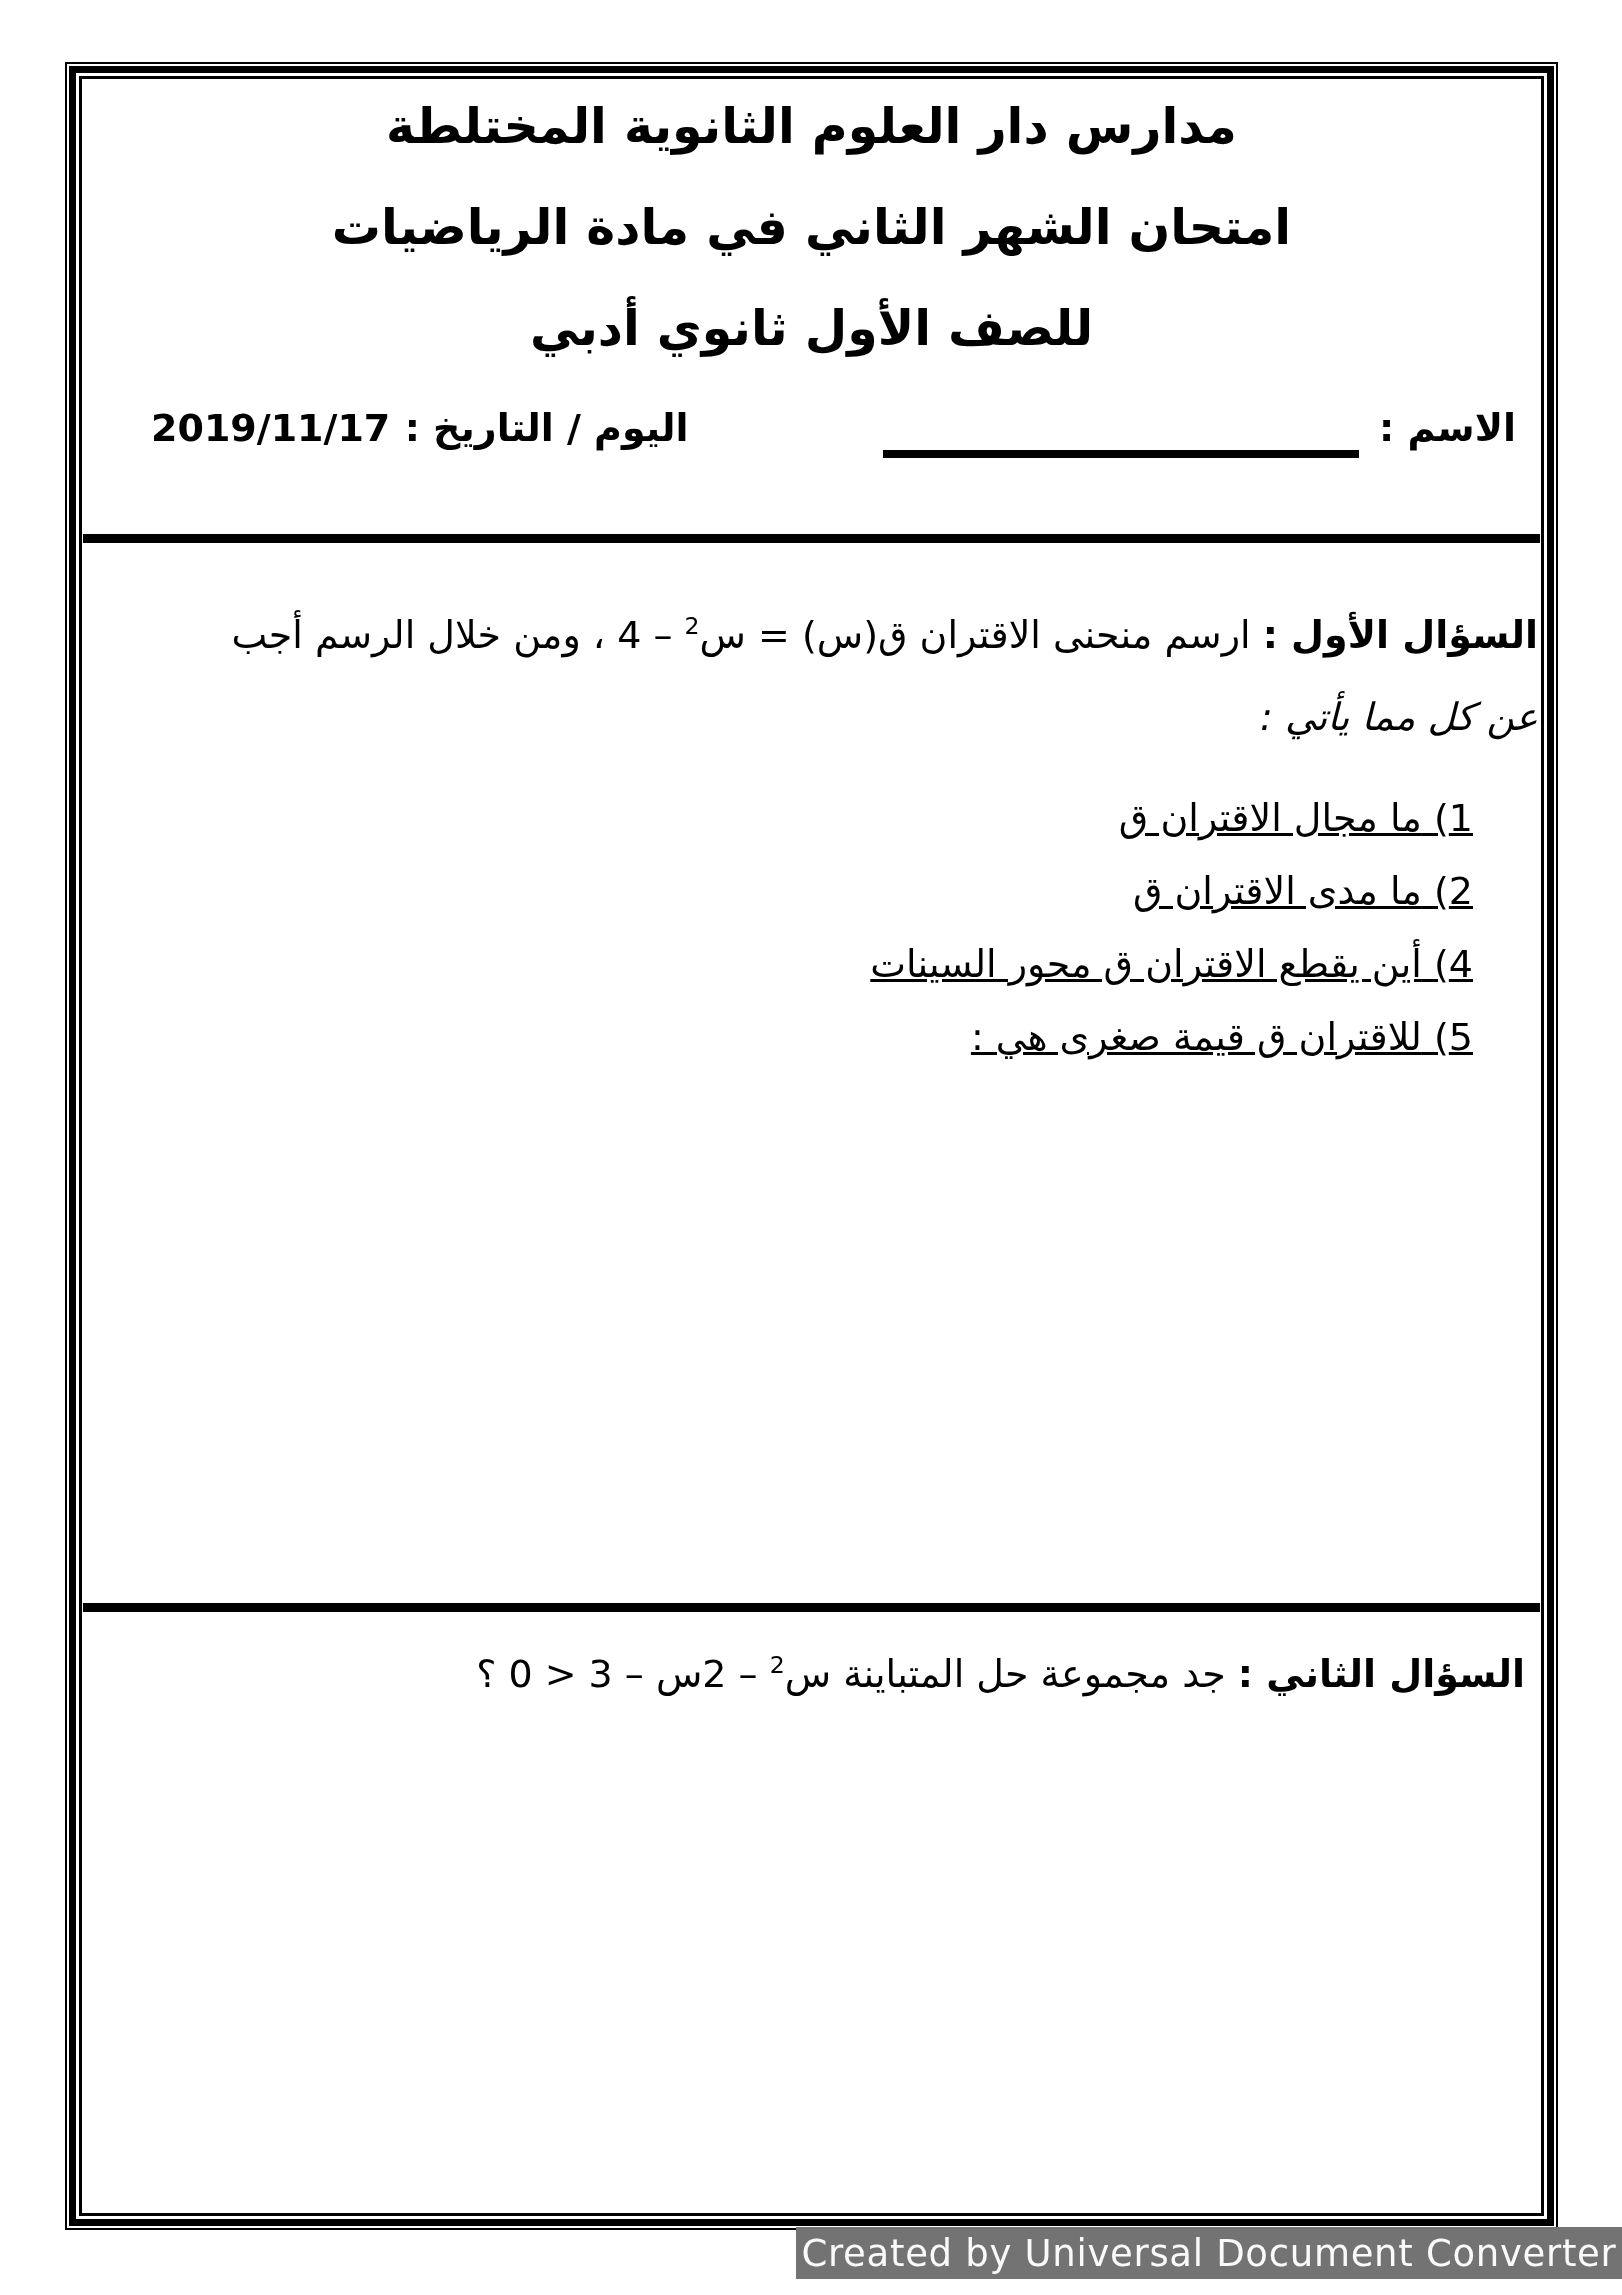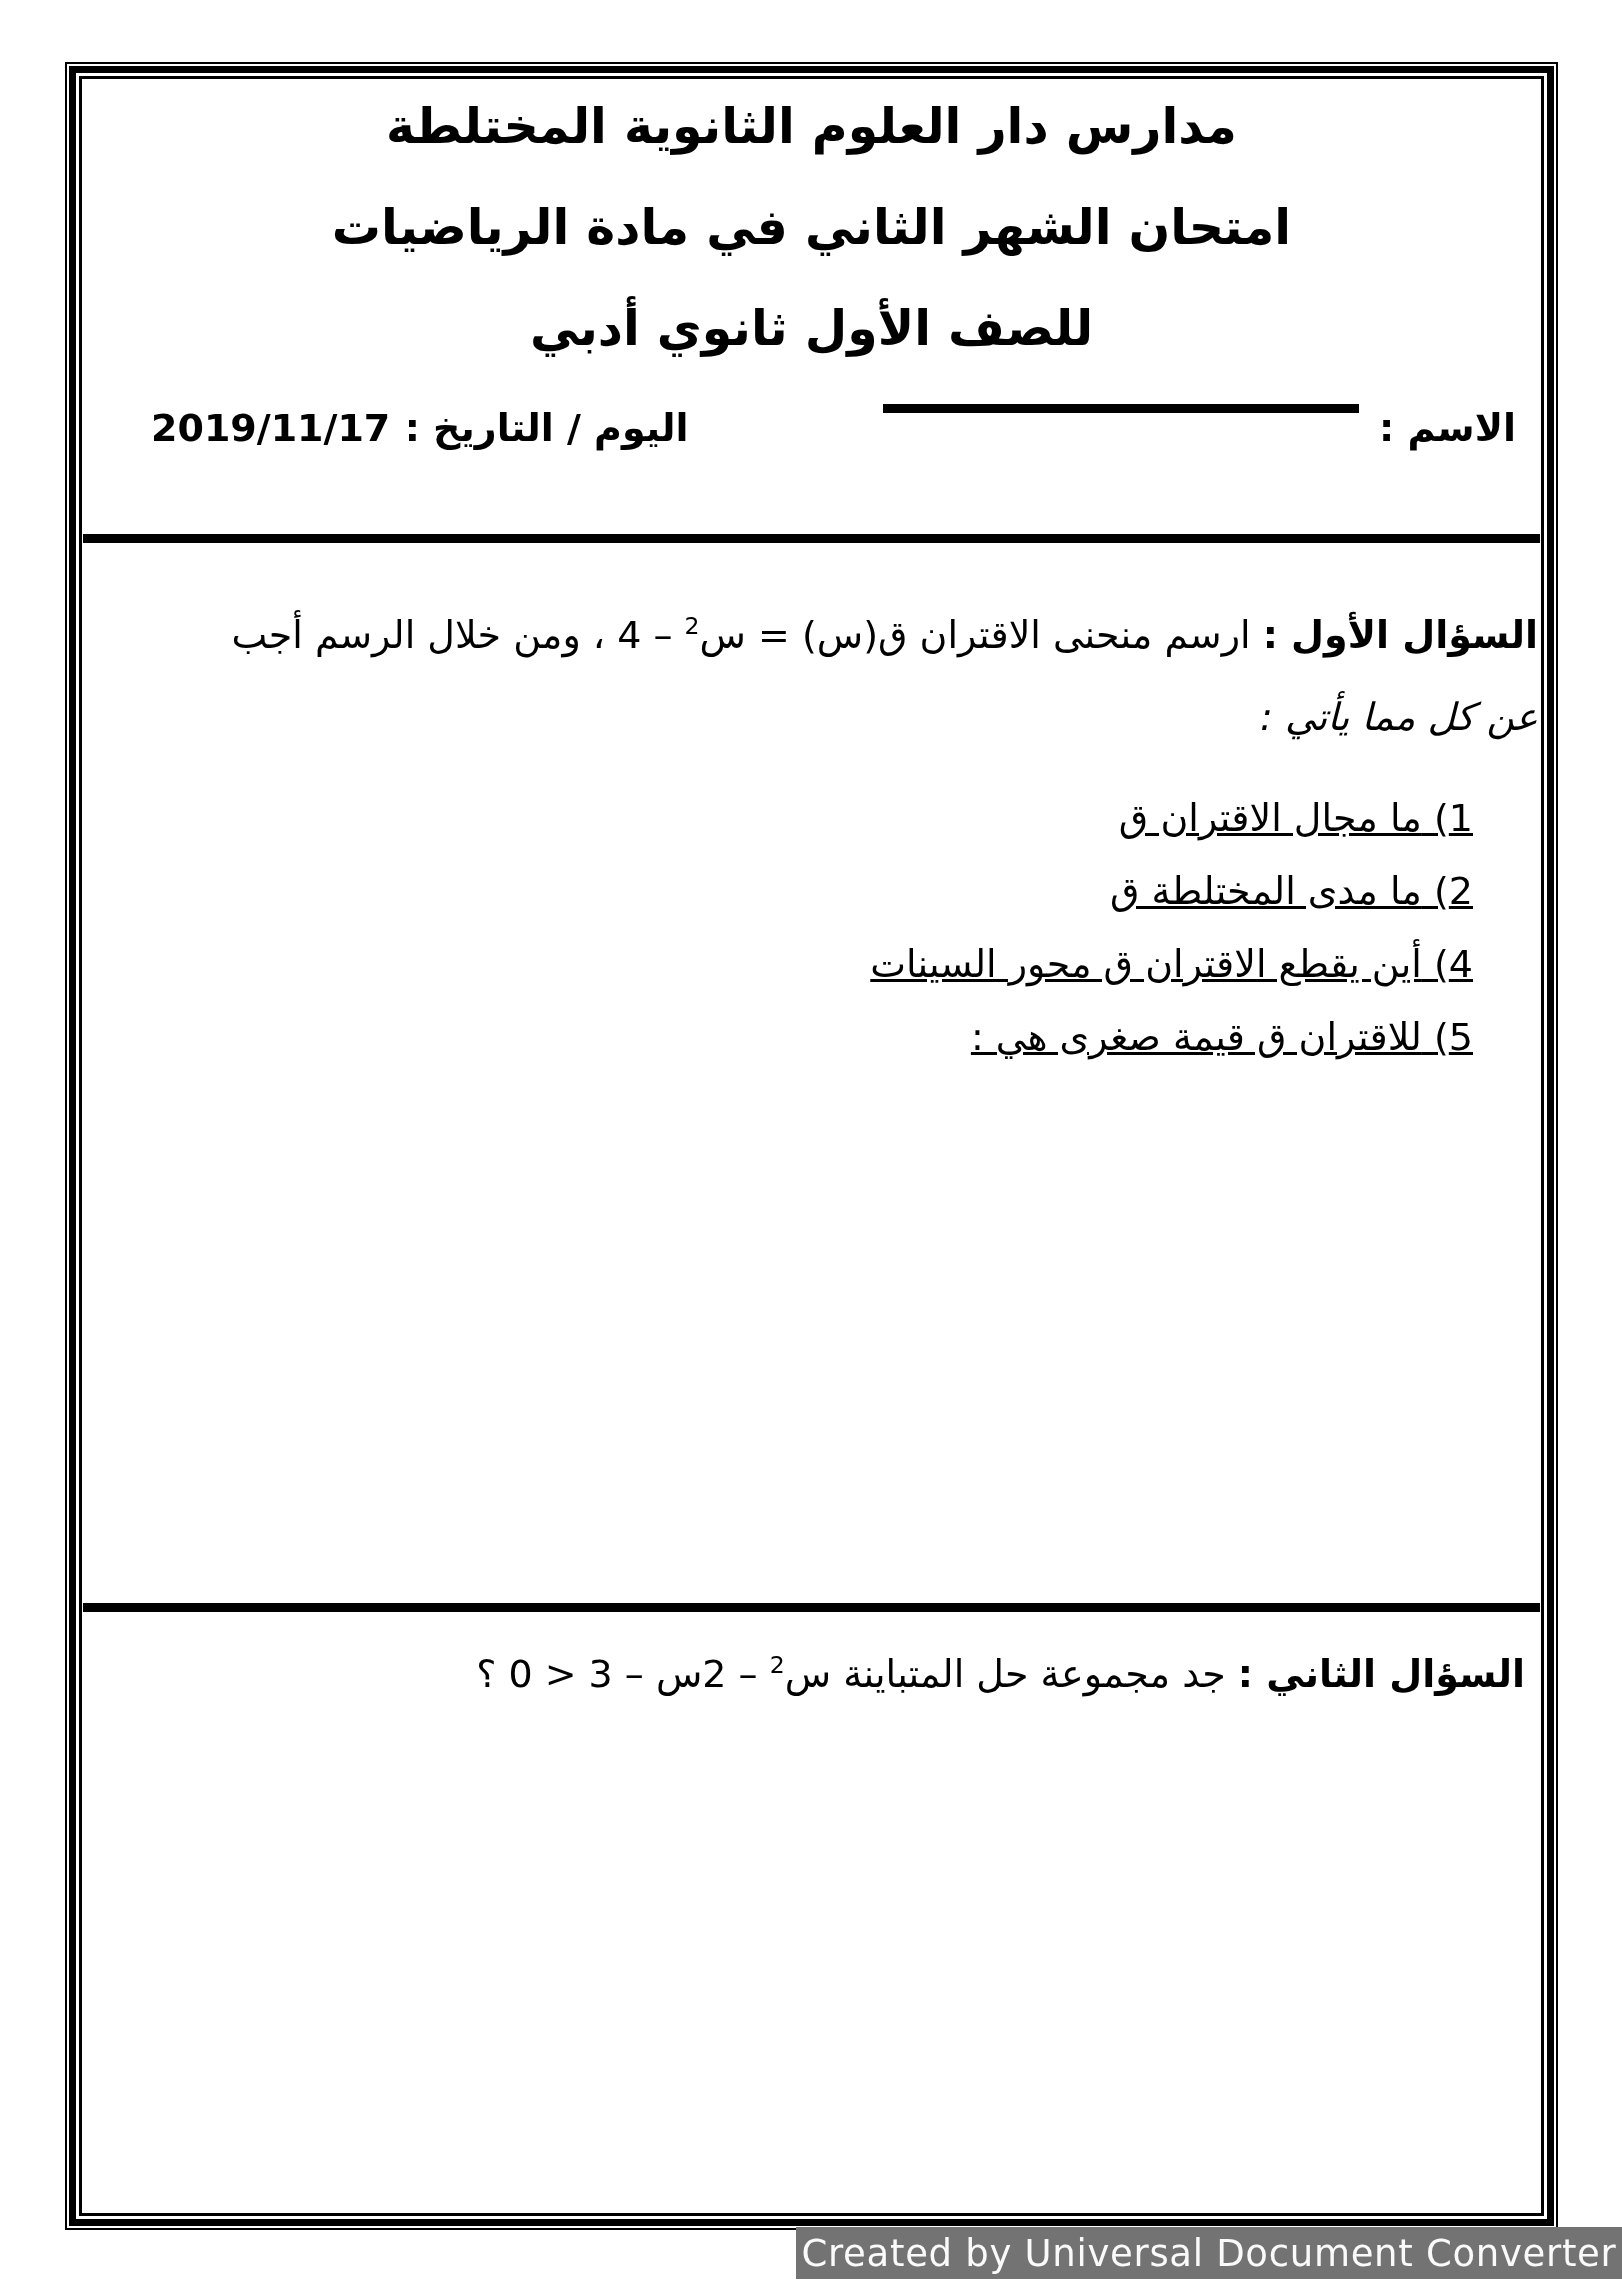--- a/index.html
+++ b/index.html
@@ -25,21 +25,21 @@
     position:absolute;left:83px;top:97px;width:1457px;
     text-align:center;font-weight:bold;font-size:49px;
   }
   .h-line{line-height:59px;margin-bottom:42px;}
 
   .info-row{
     position:absolute;top:399px;left:151px;width:1365px;
     display:flex;justify-content:space-between;align-items:center;
     font-weight:bold;font-size:38px;line-height:59px;
   }
-  .name-group{display:flex;align-items:flex-start;gap:19.6px;}
+  .name-group{display:flex;align-items:flex-end;gap:19.6px;}
   .name-line{width:476px;height:8.5px;background:#000;margin-top:5.2px;}
   .date-group{display:flex;align-items:center;gap:14.4px;}
   .date-value{direction:ltr;unicode-bidi:isolate;}
 
   .rule{position:absolute;left:83px;width:1457px;height:8.5px;background:#000;}
   .rule1{top:534px;}
   .rule2{top:1603px;}
 
   .q1{position:absolute;top:605px;right:85px;left:98px;font-size:38px;line-height:60px;text-align:right;}
   .q-label{font-weight:bold;}
@@ -99,21 +99,21 @@
     </div>
     <div class="q1-line2">عن كل مما يأتي :</div>
 
     <ol class="q1-list">
       <li class="q1-item">
         <span class="marker">1)</span>
         <span>ما مجال الاقتران ق</span>
       </li>
       <li class="q1-item">
         <span class="marker">2)</span>
-        <span>ما مدى المختلطة ق</span>
+        <span>ما مدى الاقتران ق</span>
       </li>
       <li class="q1-item">
         <span class="marker">4)</span>
         <span>أين يقطع الاقتران ق محور السينات</span>
       </li>
       <li class="q1-item">
         <span class="marker">5)</span>
         <span>للاقتران ق قيمة صغرى هي :</span>
       </li>
     </ol>

